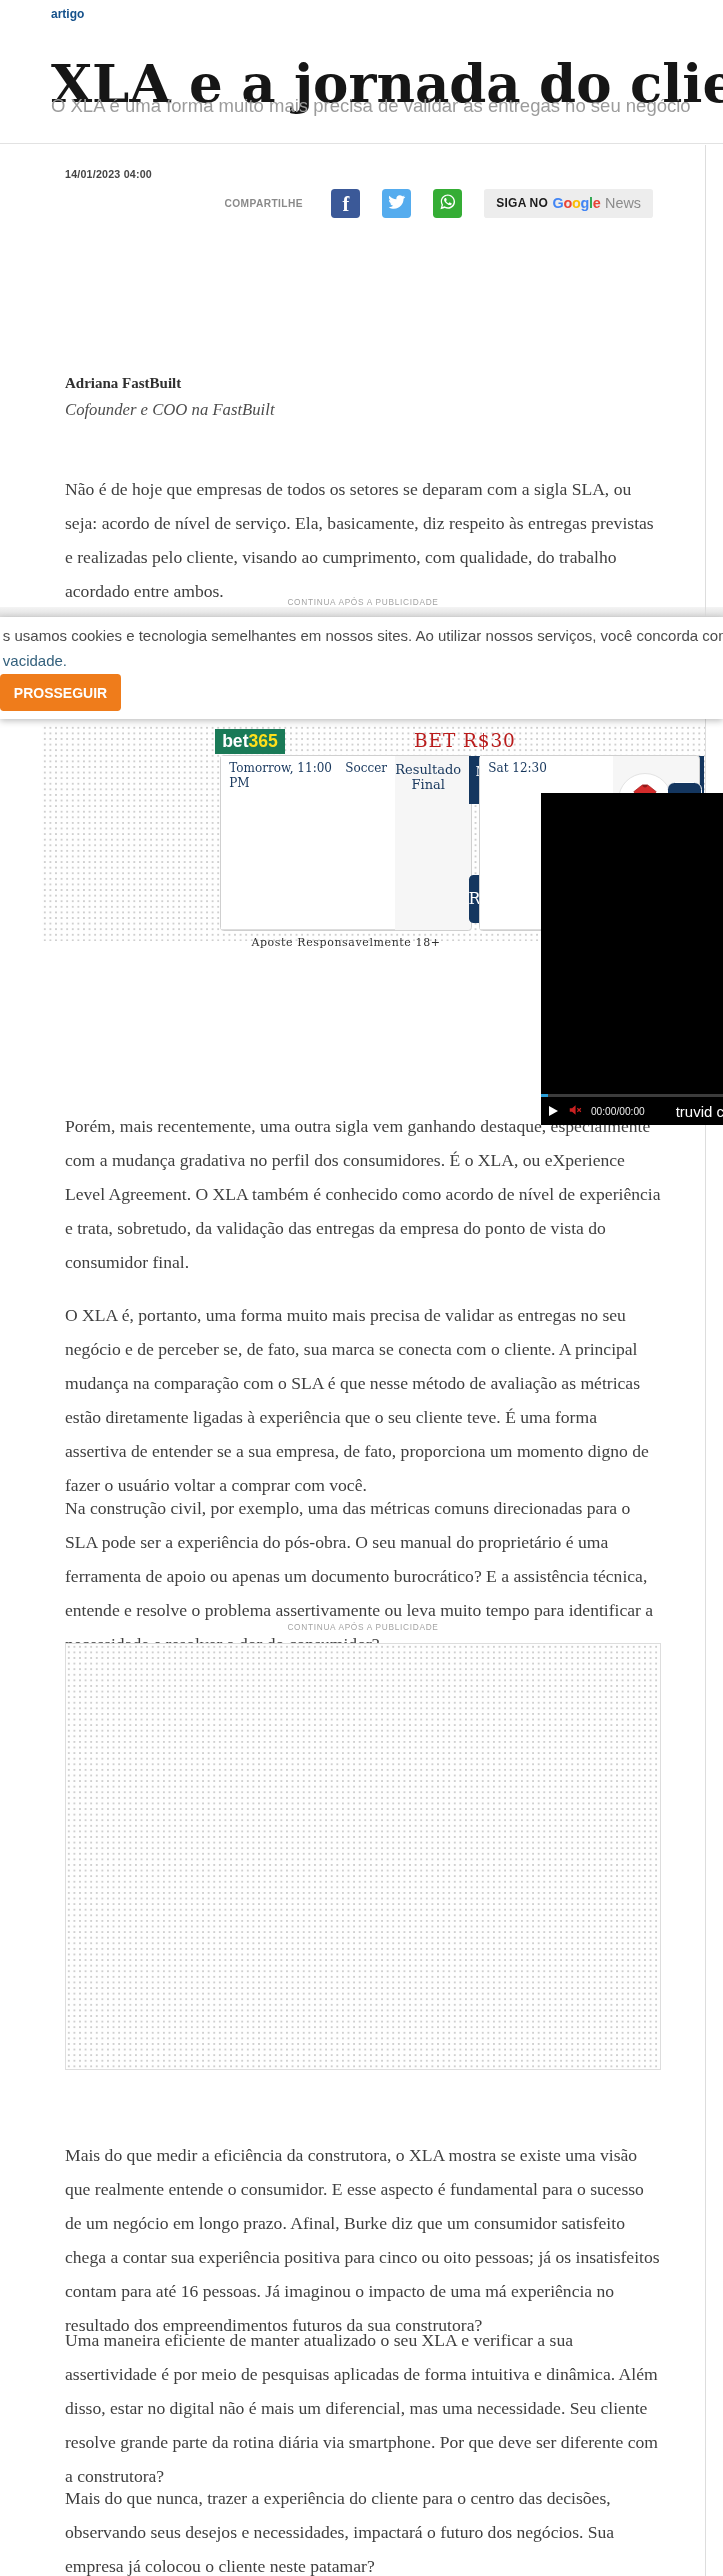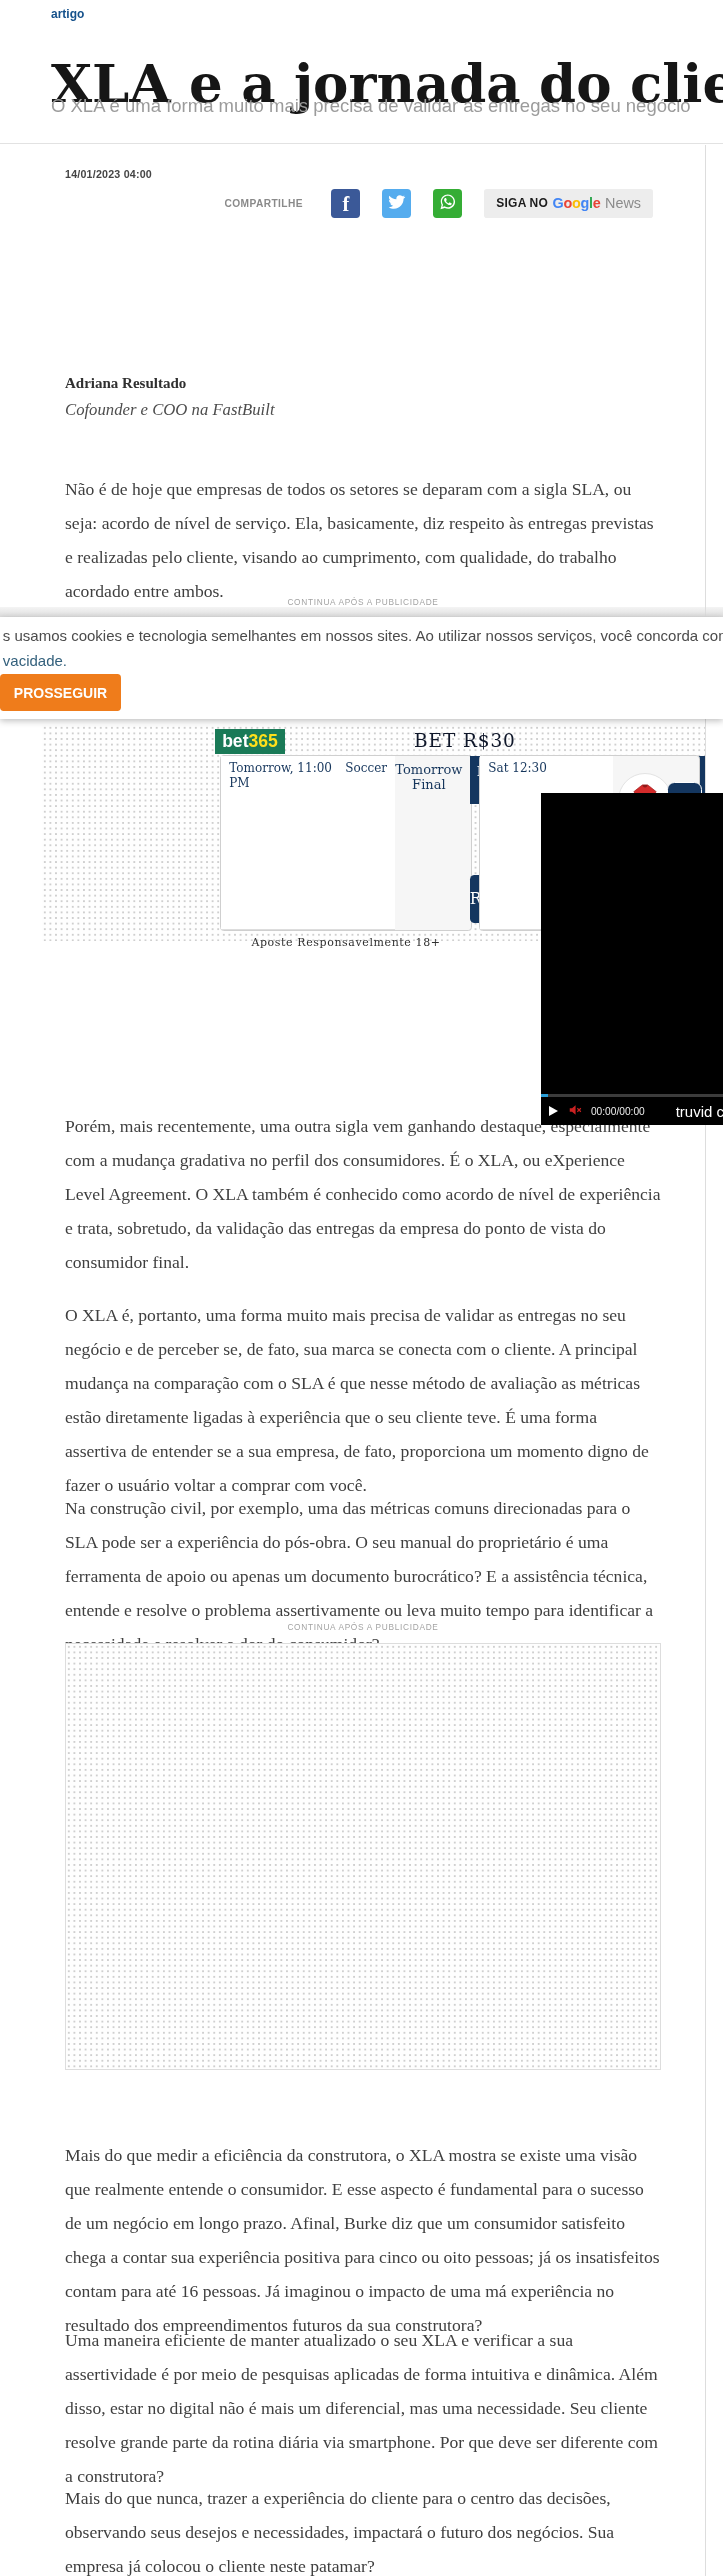--- a/index.html
+++ b/index.html
@@ -46,21 +46,21 @@
 
   
   .dots{background-image:radial-gradient(circle,#cfcfcf 0.9px,rgba(0,0,0,0) 1.1px);background-size:5.6px 5.6px;background-color:#fefefe;}
   .ad-area{position:absolute;left:42px;top:725px;width:664px;height:216px;}
   .dotted-box{position:absolute;left:65px;top:1643px;width:594px;height:425px;border:0.9px solid #ddd;}
 
   
   .bet-logo{position:absolute;left:215px;top:729px;width:70px;height:25px;background:#1a7a57;border-radius:0;
             display:flex;align-items:center;justify-content:center;font-weight:bold;font-size:17.6px;cursor:pointer;z-index:2;}
   .bet-logo .w{color:#fff}.bet-logo .y{color:#ffdf1b}
-  .bet-promo{position:absolute;left:414px;top:730px;font-family:"DejaVu Serif",serif;font-size:18.5px;color:#0f172a;letter-spacing:0.9px;z-index:2;}
+  .bet-promo{position:absolute;left:414px;top:730px;font-family:"DejaVu Serif",serif;font-size:18.5px;color:#b91c1c;letter-spacing:0.9px;z-index:2;}
   .bcard{position:absolute;top:755px;height:176px;background:#f6f6f6;border:0.9px solid #cfcfcf;border-radius:3.7px;
          font-family:"DejaVu Serif","Liberation Serif",serif;color:#16365c;display:flex;flex-direction:row;z-index:2;box-sizing:border-box;}
   .bcard1{left:220px;width:252px;}
   .bcard2{left:479px;width:221px;}
   .bhead{display:flex;justify-content:space-between;align-items:flex-start;background:#fff;border-bottom:0.9px solid #ddd;
          padding:4.6px 8.3px;font-size:12px;line-height:1.25;}
   .bhead .t{width:116px;}
   .market{text-align:center;font-size:13px;padding:5.6px 0 3.7px;}
   .teams{position:relative;height:52px;}
   .tbox{position:absolute;top:0;height:48px;background:#14365f;color:#fff;display:flex;align-items:center;justify-content:center;
@@ -133,40 +133,40 @@
           </svg>
       </span>
     </div>
     <div class="gnews">
       <span class="pre">SIGA NO</span>
       <span class="gword"><span class="gl0">G</span><span class="gl1">o</span><span class="gl2">o</span><span class="gl3">g</span><span class="gl4">l</span><span class="gl5">e</span></span>
       <span class="news">News</span>
     </div>
   </div>
 
-  <div class="author-name">Adriana Resultado</div>
+  <div class="author-name">Adriana FastBuilt</div>
   <div class="author-role">Cofounder e COO na FastBuilt</div>
 
   <p class="para p1">Não é de hoje que empresas de todos os setores se deparam com a sigla SLA, ou seja: acordo de nível de serviço. Ela, basicamente, diz respeito às entregas previstas e realizadas pelo cliente, visando ao cumprimento, com qualidade, do trabalho acordado entre ambos.</p>
   <div class="continua c1">CONTINUA APÓS A PUBLICIDADE</div>
   <div class="grad"></div>
 
   <div class="ad-area dots"></div>
   <div class="bet-logo">
     <span class="w">bet</span>
       <span class="y">365</span>
   </div>
   <div class="bet-promo">BET R$30</div>
 
   <div class="bcard bcard1">
     <div class="bhead">
       <span class="t">Tomorrow, 11:00 PM</span>
       <span>Soccer</span>
     </div>
-    <div class="market">Tomorrow Final</div>
+    <div class="market">Resultado Final</div>
     <div class="teams">
       <div class="tbox home">Maringá FC PR</div>
       <div class="vs-circle">VS</div>
       <div class="tbox away">Rio Branco</div>
     </div>
     <div class="odds">
       <div class="odd-btn">R$40</div>
       <div class="odd-btn">R$135</div>
       <div class="odd-btn">R$210</div>
     </div>

